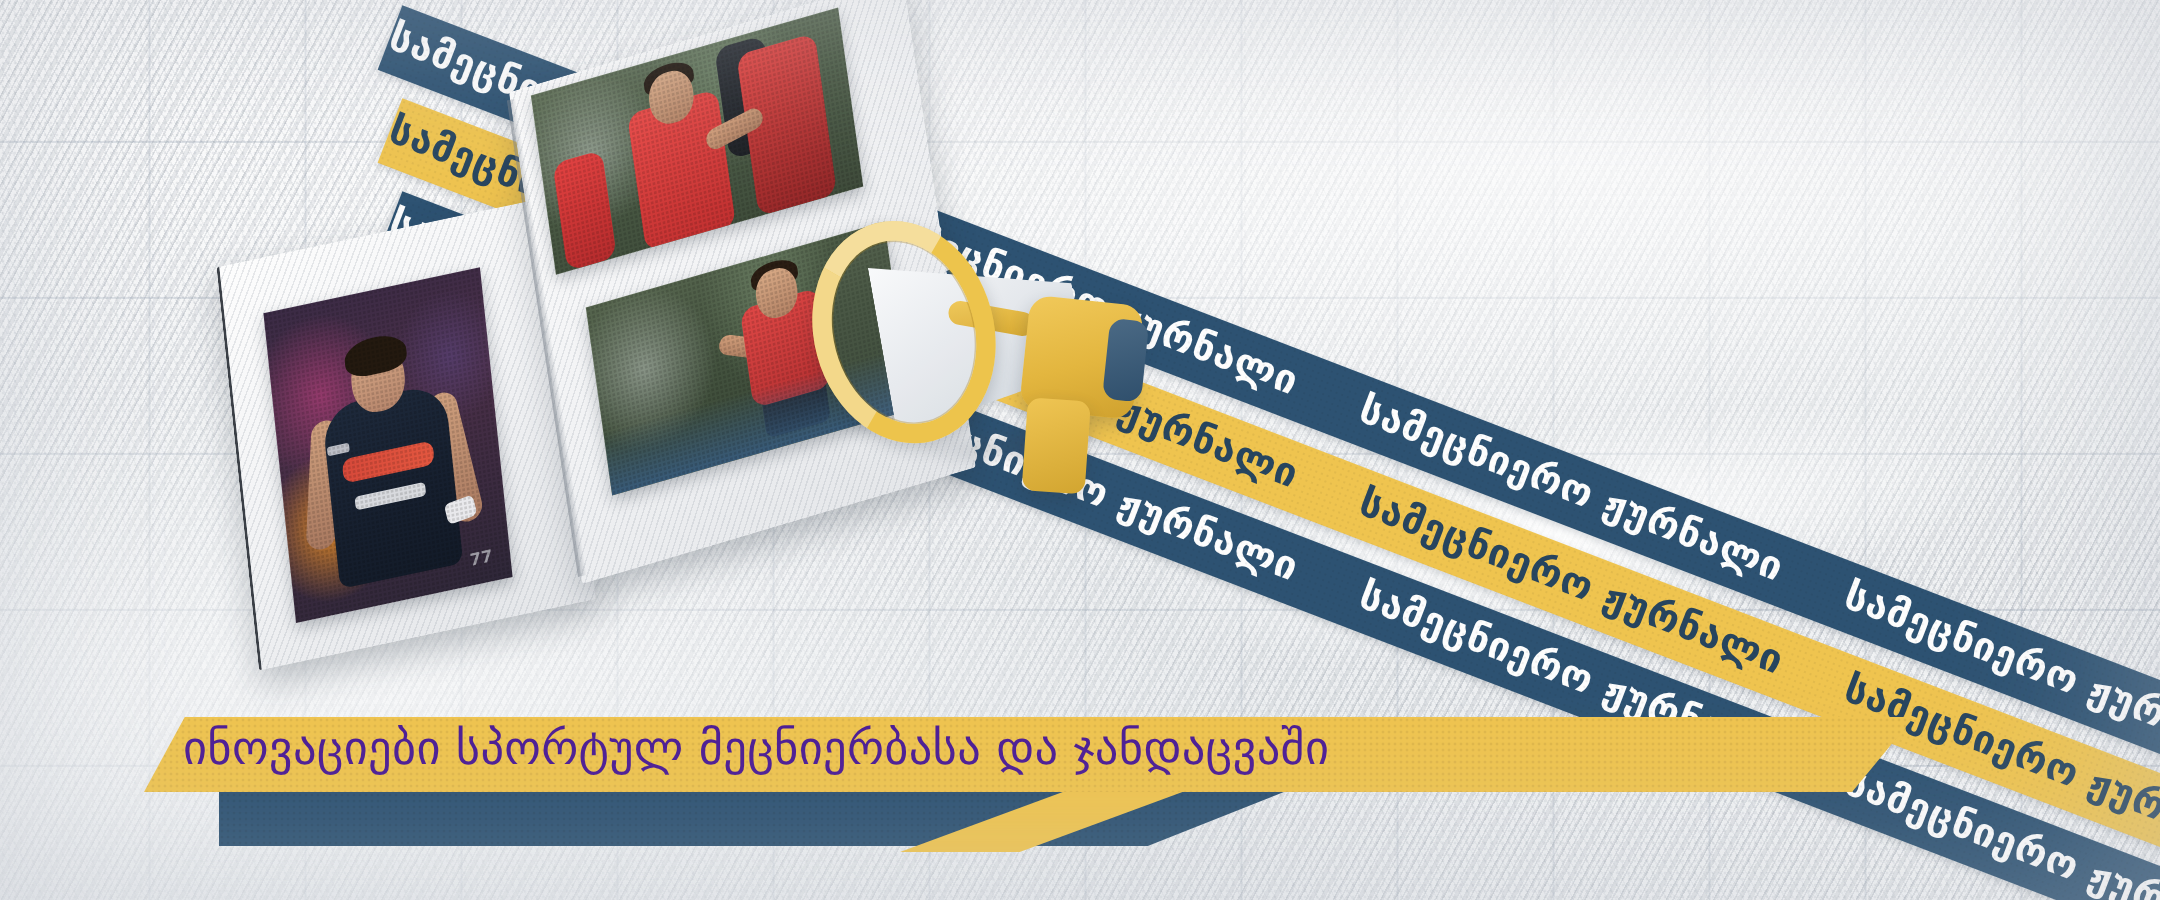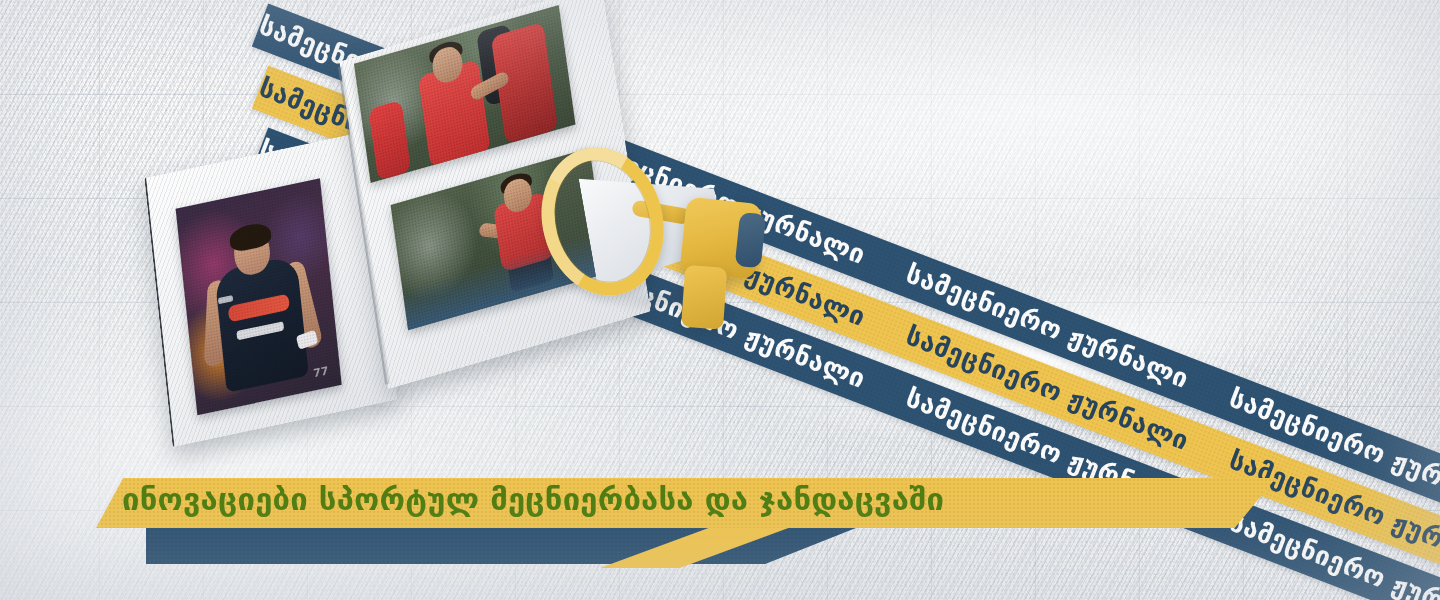--- a/index.html
+++ b/index.html
@@ -207,21 +207,21 @@
 
   .band-gold{position:absolute; left:96px; top:18px; width:1180px; height:50px;
       background:#efc44f;
       clip-path:polygon(2.3% 0, 100% 0, 96.5% 100%, 0 100%);
       box-shadow:0 3px 8px rgba(40,50,62,.14);}
   .band-gold-tx{position:absolute; inset:0;
       background-image:radial-gradient(rgba(0,0,0,.11) .9px, rgba(0,0,0,0) 1.1px);
       background-size:4px 4px; mix-blend-mode:multiply; opacity:.55;}
   .band-title{position:absolute; left:122px; top:18px; width:1000px; height:41px;
       display:flex; align-items:center;
-      color:#4d7c0f; font-size:31px; font-weight:700; letter-spacing:.2px;
+      color:#4c1d95; font-size:31px; font-weight:400; letter-spacing:.2px;
       white-space:nowrap;}
 
   .vignette{position:absolute; inset:0; pointer-events:none;
       box-shadow:inset 0 0 140px rgba(190,196,204,.45);}
 </style>
 </head>
 <body>
 
 <div id="stage">
 

